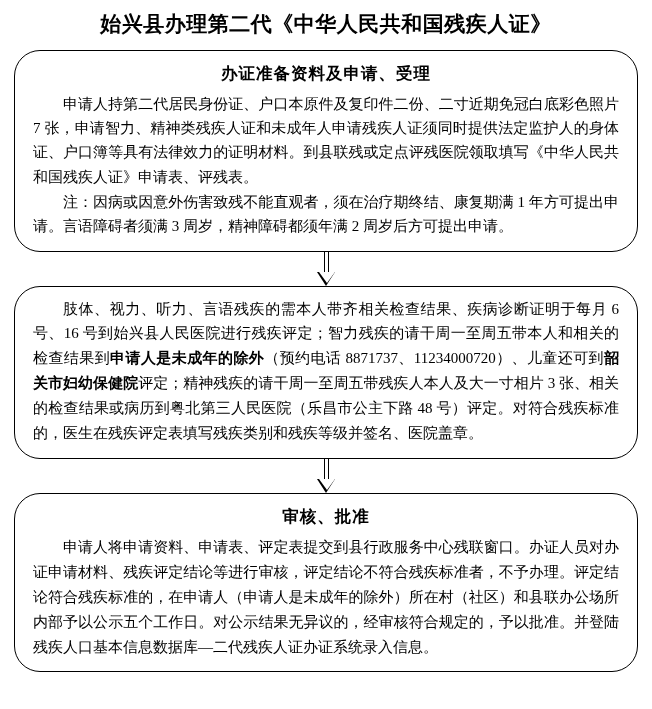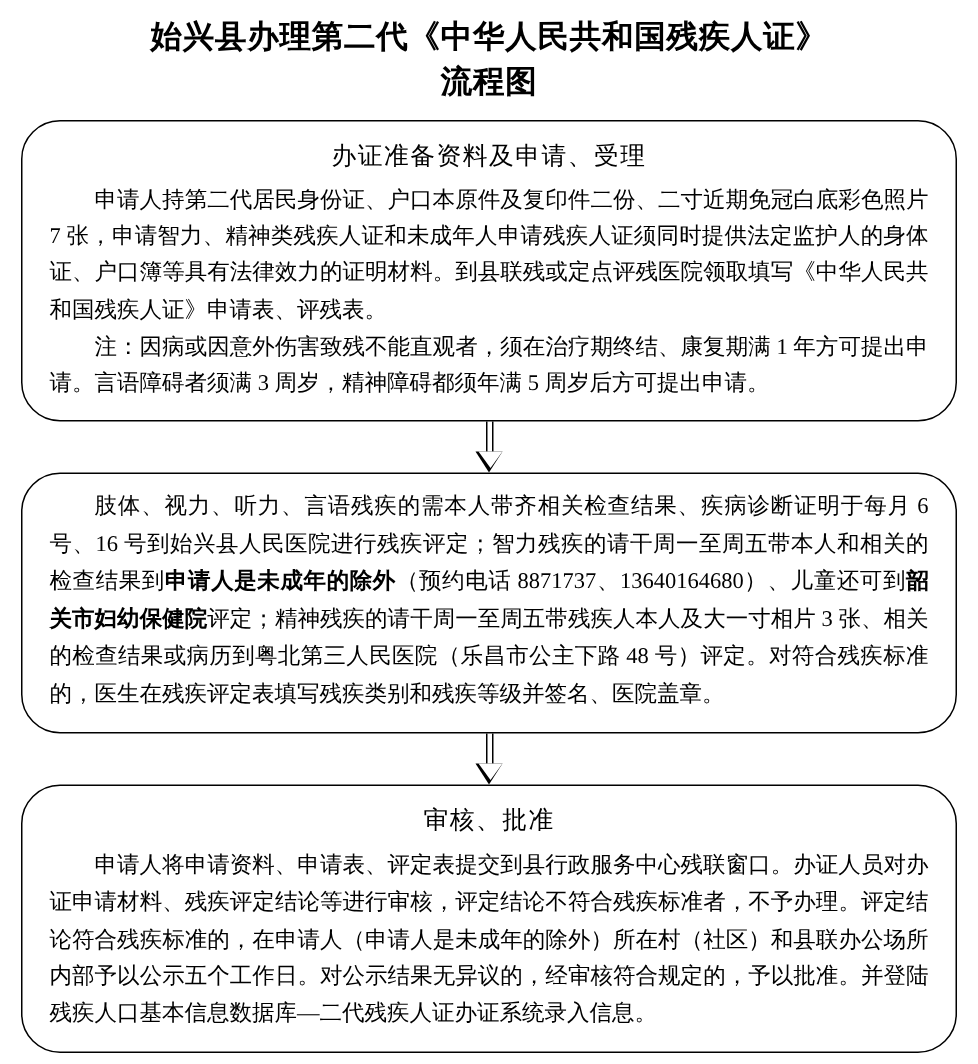--- a/index.html
+++ b/index.html
@@ -37,21 +37,21 @@
   .box {
     box-sizing: border-box;
     width: 624px;
     border: 1.3px solid #000;
     border-radius: 26px;
     padding: 10px 18px 12px 18px;
   }
   .box-title {
     text-align: center;
     font-size: 16.5px;
-    font-weight: normal;
+    font-weight: bold;
     letter-spacing: 1px;
     margin: 2px 0 7px 0;
   }
   .para {
     font-size: 15px;
     line-height: 1.62;
     text-align: justify;
     text-justify: inter-ideograph;
     text-indent: 2em;
     margin: 0;
@@ -107,41 +107,40 @@
     line-height: 1.66;
   }
 </style>
 </head>
 <body>
 
 <div class="page">
 
   <div class="doc-title">
     <div>始兴县办理第二代《中华人民共和国残疾人证》</div>
-    <div>流程图</div>
   </div>
 
   <div class="flow">
 
     <div class="box box-1">
       <div class="box-title">办证准备资料及申请、受理</div>
       <p class="para"><span>申请人持第二代居民身份证、户口本原件及复印件二份、二寸近期免冠白底彩色照片 7 张，申请智力、精神类残疾人证和未成年人申请残疾人证须同时提供法定监护人的身体证、户口簿等具有法律效力的证明材料。到县联残或定点评残医院领取填写《中华人民共和国残疾人证》申请表、评残表。</span></p>
-      <p class="para"><span>注：因病或因意外伤害致残不能直观者，须在治疗期终结、康复期满 1 年方可提出申请。言语障碍者须满 3 周岁，精神障碍都须年满 5 周岁后方可提出申请。</span></p>
+      <p class="para"><span>注：因病或因意外伤害致残不能直观者，须在治疗期终结、康复期满 1 年方可提出申请。言语障碍者须满 3 周岁，精神障碍都须年满 2 周岁后方可提出申请。</span></p>
     </div>
 
     <div class="arrow-wrap">
       <div class="arrow">
         <div class="stem"></div>
         <div class="head"></div>
         <div class="head-inner"></div>
       </div>
     </div>
 
     <div class="box box-2">
-      <p class="para"><span>肢体、视力、听力、言语残疾的需本人带齐相关检查结果、疾病诊断证明于每月 6 号、16 号到始兴县人民医院进行残疾评定；智力残疾的请干周一至周五带本人和相关的检查结果到</span><span class="bold">申请人是未成年的除外</span><span>（预约电话 8871737、13640164680）、儿童还可到</span><span class="bold">韶关市妇幼保健院</span><span>评定；精神残疾的请干周一至周五带残疾人本人及大一寸相片 3 张、相关的检查结果或病历到粤北第三人民医院（乐昌市公主下路 48 号）评定。对符合残疾标准的，医生在残疾评定表填写残疾类别和残疾等级并签名、医院盖章。</span></p>
+      <p class="para"><span>肢体、视力、听力、言语残疾的需本人带齐相关检查结果、疾病诊断证明于每月 6 号、16 号到始兴县人民医院进行残疾评定；智力残疾的请干周一至周五带本人和相关的检查结果到</span><span class="bold">申请人是未成年的除外</span><span>（预约电话 8871737、11234000720）、儿童还可到</span><span class="bold">韶关市妇幼保健院</span><span>评定；精神残疾的请干周一至周五带残疾人本人及大一寸相片 3 张、相关的检查结果或病历到粤北第三人民医院（乐昌市公主下路 48 号）评定。对符合残疾标准的，医生在残疾评定表填写残疾类别和残疾等级并签名、医院盖章。</span></p>
     </div>
 
     <div class="arrow-wrap">
       <div class="arrow">
         <div class="stem"></div>
         <div class="head"></div>
         <div class="head-inner"></div>
       </div>
     </div>
 

